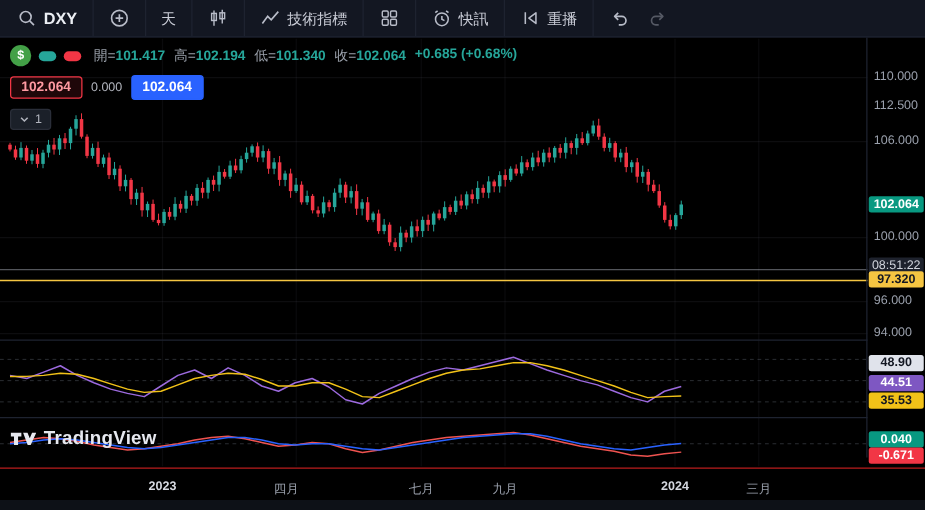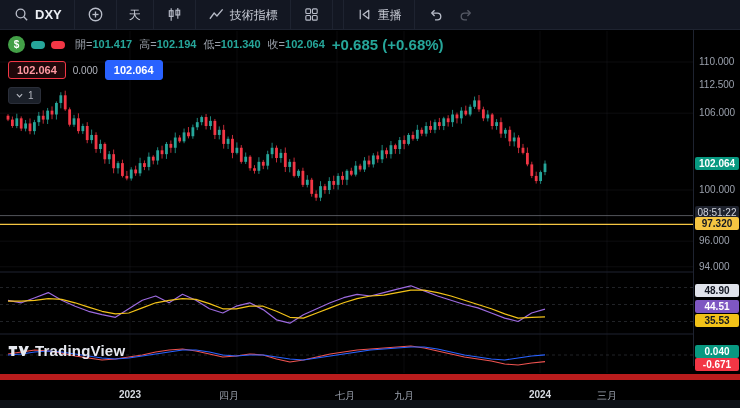--- a/index.html
+++ b/index.html
@@ -17,41 +17,41 @@
   .dim{opacity:.4;}
   
   .legend{position:absolute;left:8px;top:36px;z-index:6;display:flex;flex-direction:column;gap:7px;align-items:flex-start;}
   .legend-row1{display:flex;align-items:center;gap:6px;}
   .sym-logo{width:17px;height:17px;border-radius:50%;background:#43a047;color:#fff;font-size:10px;font-weight:700;
             display:flex;align-items:center;justify-content:center;flex:none;}
   .sym-title{font-size:13px;color:#e4e7ee;font-weight:500;cursor:pointer;}
   .pill{width:14px;height:8px;border-radius:4px;display:inline-block;}
   .pill-green{background:#26a69a;}
   .pill-red{background:#f23645;}
-  .ohlc{display:flex;align-items:center;gap:7px;font-size:11px;margin-left:4px;}
+  .ohlc{display:flex;gap:7px;font-size:11px;margin-left:4px;}
   .ohlc .lbl{color:#9aa0aa;}
   .ohlc .val{color:#26a69a;font-weight:600;}
-  .chg{color:#26a69a;font-size:15px;font-weight:600;}
+  .chg{color:#26a69a;font-size:11px;font-weight:600;}
   .legend-row2{display:flex;align-items:center;gap:7px;}
   .sell-box{color:#ff9aa2;border:1px solid #f23645;background:rgba(242,54,69,.13);padding:2px 8px;
             font-size:11px;border-radius:3px;cursor:pointer;font-weight:600;}
   .buy-box{color:#fff;background:#2962ff;border:1px solid #2962ff;padding:3px 8px;font-size:11px;
            border-radius:3px;cursor:pointer;font-weight:600;}
   .spread{color:#b2b5be;font-size:10px;}
   .count-pill{display:inline-flex;align-items:center;gap:4px;background:#1b2029;border:1px solid #2a2e39;
               border-radius:3px;padding:2px 6px;color:#b2b5be;font-size:10px;cursor:pointer;}
   
   .price-scale-hit{position:absolute;right:0;top:30px;bottom:34px;width:46px;z-index:4;border-left:1px solid #1e2330;cursor:ns-resize;}
   #scale-layer{position:absolute;inset:0;z-index:5;pointer-events:none;}
   .axis-label{position:absolute;left:699px;font-size:10px;color:#9aa0ac;line-height:12px;}
   .scale-badge{position:absolute;left:695px;width:44px;text-align:center;font-size:10px;font-weight:700;
                border-radius:2px;padding:1px 0;line-height:11px;box-sizing:border-box;}
   .scale-badge.countdown{font-weight:400;}
   
-  .time-axis{position:absolute;left:0;right:0;top:374px;bottom:0;z-index:4;border-top:6px solid #b91c1c;cursor:ew-resize;}
+  .time-axis{position:absolute;left:0;right:0;top:374px;bottom:0;z-index:4;border-top:1px solid #b91c1c;cursor:ew-resize;}
   #time-layer{position:absolute;inset:0;}
   .time-label{position:absolute;top:9px;width:36px;text-align:center;font-size:10px;color:#9aa0ac;}
   .time-label.strong{color:#d6d9e0;font-weight:700;}
   
   .watermark{position:absolute;left:8px;top:342px;z-index:7;display:flex;align-items:center;gap:6px;cursor:pointer;}
   .watermark span{font-size:15px;font-weight:700;color:#e6e8ef;letter-spacing:.2px;}
 </style>
 </head>
 <body>
 
@@ -369,20 +369,29 @@
     <div class="tb-sep"></div>
     <button class="tb-btn">
       <svg width="17" height="17" viewBox="0 0 18 18" fill="none" stroke-width="1.2">
         <rect x="3" y="3" width="5" height="5" rx="1"></rect>
           <rect x="10" y="3" width="5" height="5" rx="1"></rect>
         <rect x="3" y="10" width="5" height="5" rx="1"></rect>
           <rect x="10" y="10" width="5" height="5" rx="1"></rect>
       </svg>
     </button>
     <div class="tb-sep"></div>
+    <button class="tb-btn">
+      <svg width="17" height="17" viewBox="0 0 18 18" fill="none" stroke-width="1.3">
+        <circle cx="9" cy="10" r="5.4"></circle>
+          <polyline points="9,7.2 9,10 11.2,11.1"></polyline>
+        <line x1="3.4" y1="4.4" x2="5.4" y2="2.8"></line>
+          <line x1="14.6" y1="4.4" x2="12.6" y2="2.8"></line>
+      </svg>
+      <span>快訊</span>
+    </button>
     <div class="tb-sep"></div>
     <button class="tb-btn">
       <svg width="17" height="17" viewBox="0 0 18 18" fill="none" stroke-width="1.3" stroke-linejoin="round">
         <line x1="4.5" y1="4" x2="4.5" y2="14"></line>
           <polygon points="13.5,4.5 7.5,9 13.5,13.5"></polygon>
       </svg>
       <span>重播</span>
     </button>
     <div class="tb-sep"></div>
     <button class="tb-btn">
@@ -441,21 +450,21 @@
       <div class="scale-badge" style="top: 300px; background: rgb(126, 87, 194); color: rgb(255, 255, 255);">44.51</div>
       <div class="scale-badge" style="top: 314px; background: rgb(242, 194, 24); color: rgb(19, 23, 34);">35.53</div>
       <div class="scale-badge" style="top: 345px; background: rgb(8, 153, 129); color: rgb(255, 255, 255);">0.040</div>
       <div class="scale-badge" style="top: 358px; background: rgb(242, 54, 69); color: rgb(255, 255, 255);">-0.671</div>
     </div>
 
   <div class="time-axis">
     <div id="time-layer">
         <div class="time-label strong" style="left: 112px;">2023</div>
         <div class="time-label" style="left: 211px;">四月</div>
-        <div class="time-label" style="left: 319px; text-align: right;">七月</div>
+        <div class="time-label" style="left: 319px;">七月</div>
         <div class="time-label" style="left: 386px;">九月</div>
         <div class="time-label strong" style="left: 522px;">2024</div>
         <div class="time-label" style="left: 589px;">三月</div>
       </div>
   </div>
 
   <div class="watermark">
     <svg width="21" height="16" viewBox="0 0 30 16">
       <path d="M1 1 h12 v4.5 h-3.8 v9.5 h-4.6 V5.5 H1 z" fill="#e6e8ef"></path>
       <path d="M15 1 h5 l2.6 6.5 L25.2 1 h4.8 L23.6 15 h-3.4 z" fill="#e6e8ef"></path>

